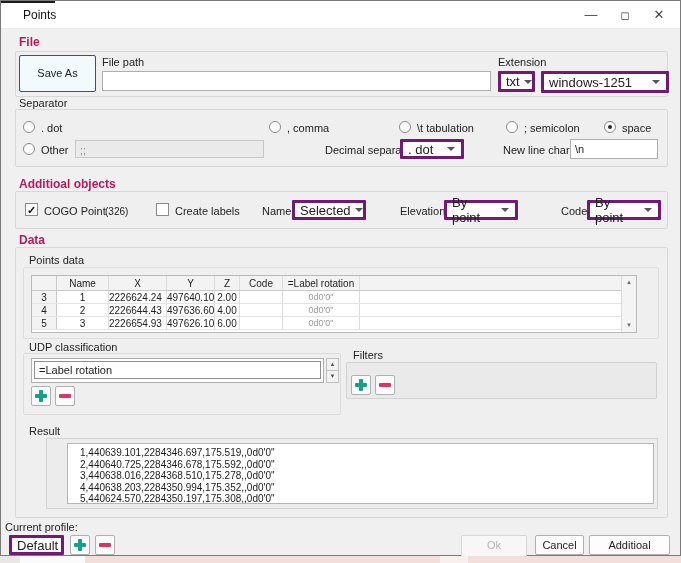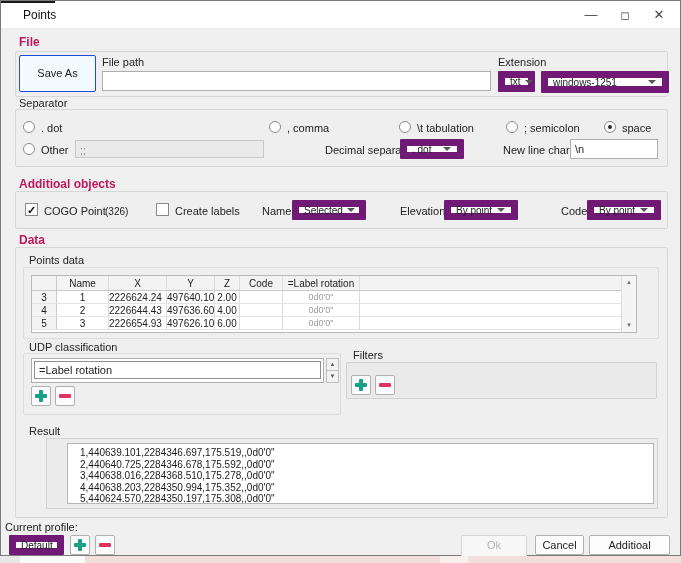--- a/index.html
+++ b/index.html
@@ -13,21 +13,21 @@
   .title-text{position:absolute;left:22px;top:7px;font-size:12px;color:#111;}
   .win-btn{position:absolute;top:0;width:34px;height:28px;text-align:center;line-height:28px;color:#444;font-size:13px;cursor:default;}
   .btn-min{right:72px;}  .btn-max{right:38px;font-size:11px;}  .btn-close{right:4px;}
 
   
   .sec-label{position:absolute;font-size:12px;font-weight:bold;color:#be185d;}
   .grp-label{position:absolute;font-size:11px;color:#222;}
   .groupbox{position:absolute;border:1px solid #d7d7d7;background:#efefef;border-radius:2px;}
   .textinput{position:absolute;background:#fff;border:1px solid #aeaeae;font-size:11px;color:#222;padding:2px 4px;line-height:14px;overflow:hidden;white-space:pre;}
   .textinput.disabled{background:#eaeaea;border-color:#c8c8c8;color:#8a8a8a;}
-  .combo{position:absolute;background:#fdfdfd;border:7px solid #701a75;display:flex;align-items:center;justify-content:space-between;padding:0 6px 0 5px;font-size:10px;color:#222;border-radius:1px;}
+  .combo{position:absolute;background:#fdfdfd;border:3px solid #701a75;display:flex;align-items:center;justify-content:space-between;padding:0 6px 0 5px;font-size:13px;color:#222;border-radius:1px;}
   .combo .arrow{width:0;height:0;border-left:4px solid transparent;border-right:4px solid transparent;border-top:4px solid #555;margin-left:4px;}
   .btn{position:absolute;background:#fdfdfd;border:1px solid #b0b0b0;border-radius:2px;font-size:11px;color:#222;text-align:center;}
   .btn.disabled{color:#b5b5b5;border-color:#d6d6d6;background:#f7f7f7;}
 
   
   .radio{position:absolute;width:12px;height:12px;border:1px solid #8a8a8a;border-radius:50%;background:#fff;}
   .radio.checked::after{content:"";position:absolute;left:3px;top:3px;width:4px;height:4px;border-radius:50%;background:#2b2b2b;}
   .checkbox{position:absolute;width:13px;height:13px;border:1px solid #8a8a8a;background:#fff;font-size:11px;line-height:12px;text-align:center;color:#111;font-weight:bold;}
   .ctl-label{position:absolute;font-size:11px;color:#222;}
 

